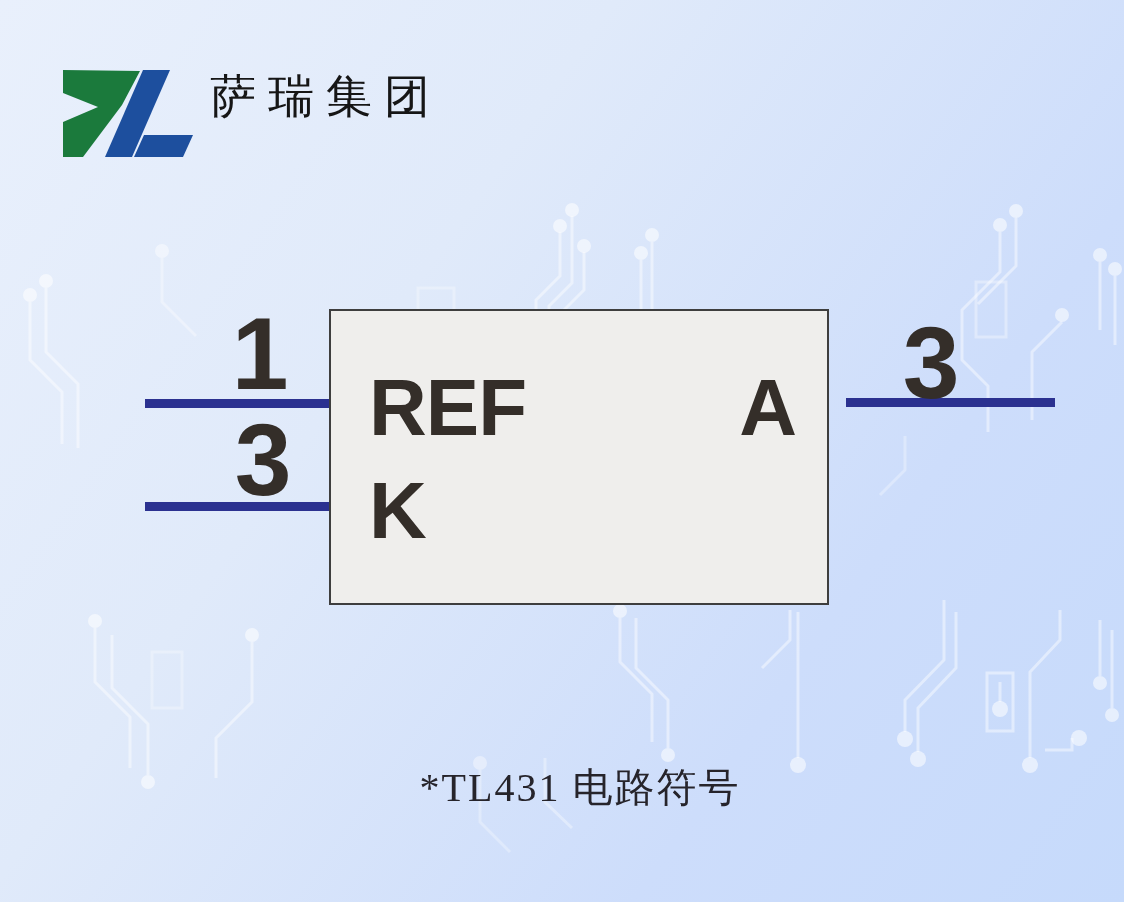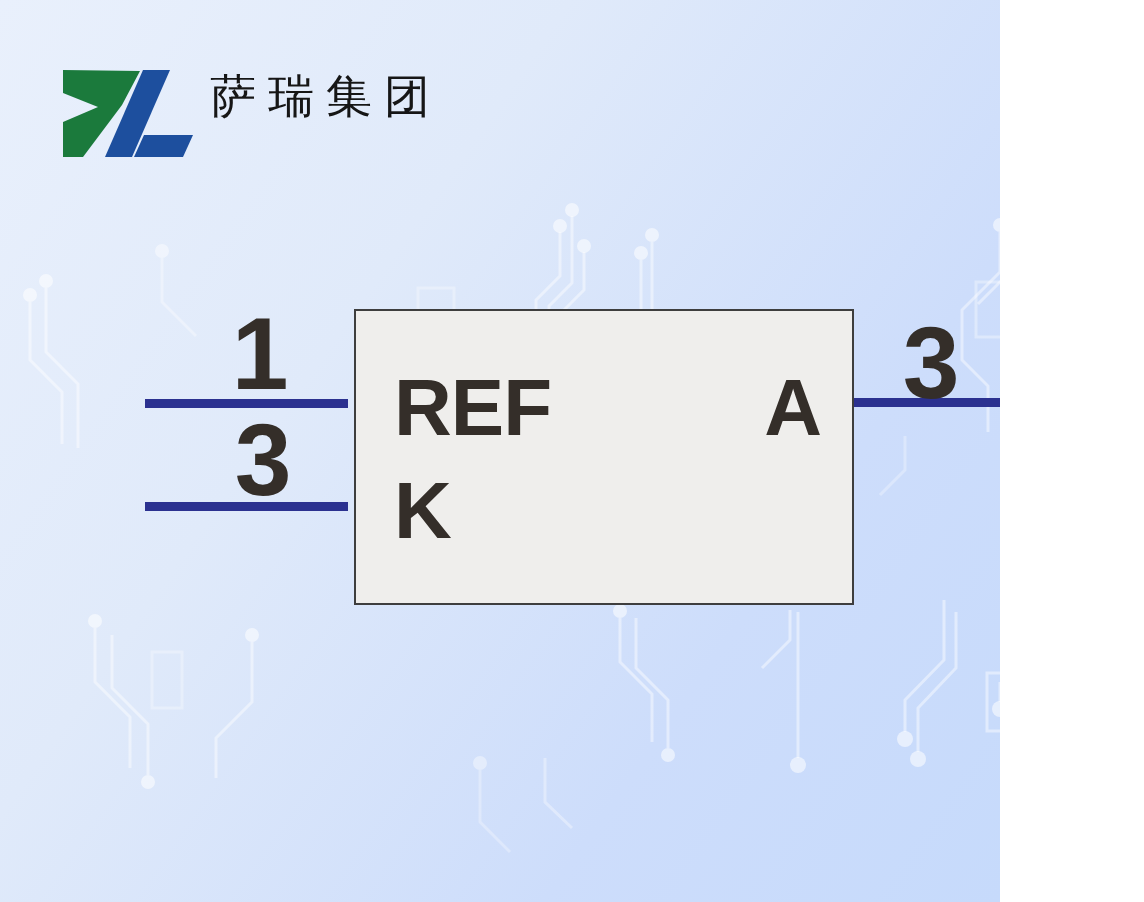--- a/index.html
+++ b/index.html
@@ -1,41 +1,41 @@
 <!DOCTYPE html>
 <html><head>
 <meta charset="utf-8">
 <style>
   html,body{margin:0;padding:0;}
   body{
     width:1144px;height:902px;overflow:hidden;
     font-family:"Liberation Sans",sans-serif;
   }
   .canvas{
-    position:relative;width:1000px;height:902px;overflow:hidden;
+    position:relative;width:1124px;height:902px;overflow:hidden;
     background:linear-gradient(125deg,#e9f0fc 0%,#e0eafa 35%,#cdddfb 72%,#c6dafb 100%);
   }
   .traces{position:absolute;left:0;top:0;pointer-events:none;}
 
   
   .brand{position:absolute;left:60px;top:60px;display:flex;align-items:flex-start;}
   .logo-mark{position:absolute;left:0;top:0;width:140px;height:100px;}
   .brand-text{position:absolute;left:150px;top:12px;white-space:nowrap;}
   .brand-zh{
     font-family:"Liberation Serif","DejaVu Serif",serif;
     font-size:46px;line-height:50px;letter-spacing:12px;color:#161616;font-weight:400;
   }
   .brand-en{
     font-family:"Liberation Sans",sans-serif;
     font-size:21px;line-height:22px;letter-spacing:5px;color:#1d1d1d;font-weight:500;margin-top:7px;
   }
 
   
   .component-box{
-    position:absolute;left:354px;top:309px;width:500px;height:296px;
+    position:absolute;left:329px;top:309px;width:500px;height:296px;
     box-sizing:border-box;background:#efeeec;border:2px solid #3e3e3e;padding-left:14px;
   }
   .box-label{
     position:absolute;font-weight:bold;font-size:80px;line-height:80px;
     letter-spacing:-1px;color:#342e29;
   }
   .label-ref{left:38px;top:57px;}
   .label-k{left:38px;top:160px;}
   .label-a{right:31px;top:57px;}
 
@@ -152,14 +152,15 @@
   <div class="pin-number pin-1">1</div>
   <div class="pin-number pin-3-left">3</div>
   <div class="pin-number pin-3-right">3</div>
 
   <div class="component-box">
     <div class="box-label label-ref">REF</div>
     <div class="box-label label-k">K</div>
     <div class="box-label label-a">A</div>
   </div>
 
+  <div class="caption">*TL431 电路符号</div>
 
 </div>
 
 </body></html>

